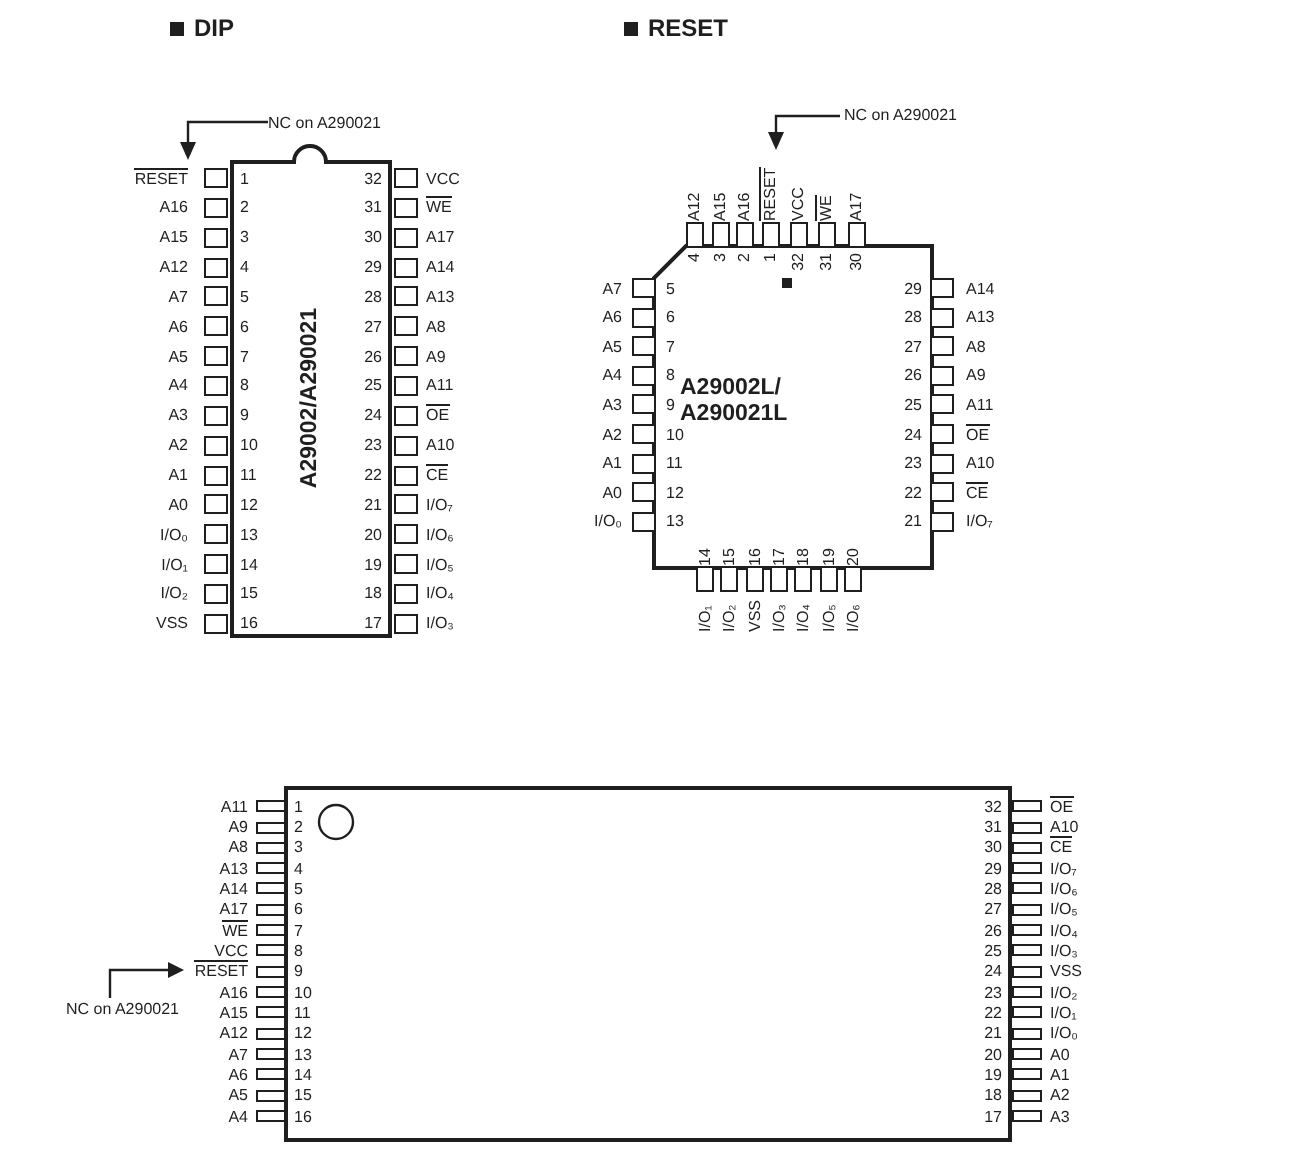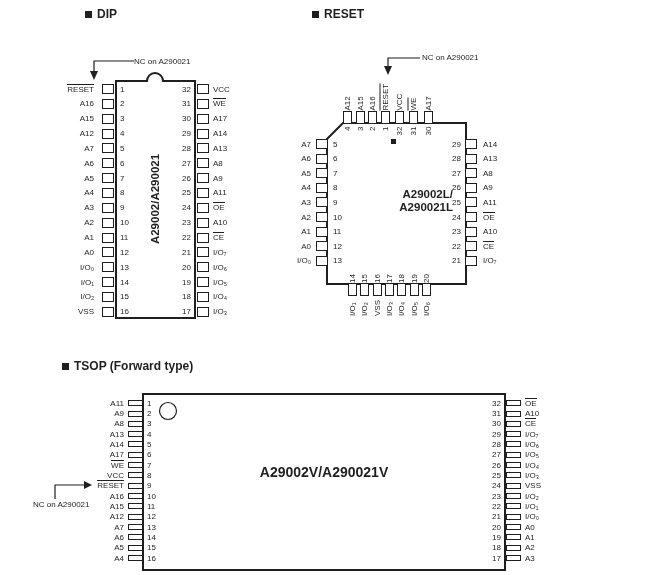--- a/index.html
+++ b/index.html
@@ -43,37 +43,32 @@
   </svg>
 
   <div class="hdr" style="left:85px;top:7px">
     <span class="bullet"></span>
     <span>DIP</span>
   </div>
   <div class="hdr" style="left:312px;top:7px">
     <span class="bullet"></span>
     <span>RESET</span>
   </div>
-  <div class="hdr" style="left:62px;top:359px">
-    <span class="bullet"></span>
-    <span>TSOP (Forward type)</span>
-  </div>
 
   <div class="note" style="left:134px;top:57px">NC on A290021</div>
   <div class="note" style="left:422px;top:53px">NC on A290021</div>
   <div class="note" style="left:33px;top:500px">NC on A290021</div>
 
   <div class="chip-label vert" style="left:86px;top:192px;width:140px;text-align:center">A29002/A290021</div>
 
-  <div class="chip-label" style="left:340px;top:188px;width:113px;text-align:right;height:28px">
+  <div class="chip-label" style="left:340px;top:188px;width:113px;text-align:left;height:28px">
     <div>A29002L/</div>
     <div>A290021L</div>
   </div>
 
-  <div class="chip-label" style="left:224px;top:466px;width:200px;text-align:center;font-size:14px">A29002V/A290021V</div>
 
 <div class="pin-text ta-r" style="left: 26px; top: 83.5px; width: 68px;"><span class="lbl bar">RESET</span></div>
     <div class="pin-box" style="left: 102px; top: 84px; width: 12px; height: 10px;"></div>
     <div class="pin-text ta-l" style="left: 120px; top: 83.5px; width: 24px;"><span class="lbl">1</span></div>
     <div class="pin-text ta-r" style="left: 26px; top: 98.35px; width: 68px;"><span class="lbl">A16</span></div>
     <div class="pin-box" style="left: 102px; top: 98.85px; width: 12px; height: 10px;"></div>
     <div class="pin-text ta-l" style="left: 120px; top: 98.35px; width: 24px;"><span class="lbl">2</span></div>
     <div class="pin-text ta-r" style="left: 26px; top: 113.2px; width: 68px;"><span class="lbl">A15</span></div>
     <div class="pin-box" style="left: 102px; top: 113.7px; width: 12px; height: 10px;"></div>
     <div class="pin-text ta-l" style="left: 120px; top: 113.2px; width: 24px;"><span class="lbl">3</span></div>

